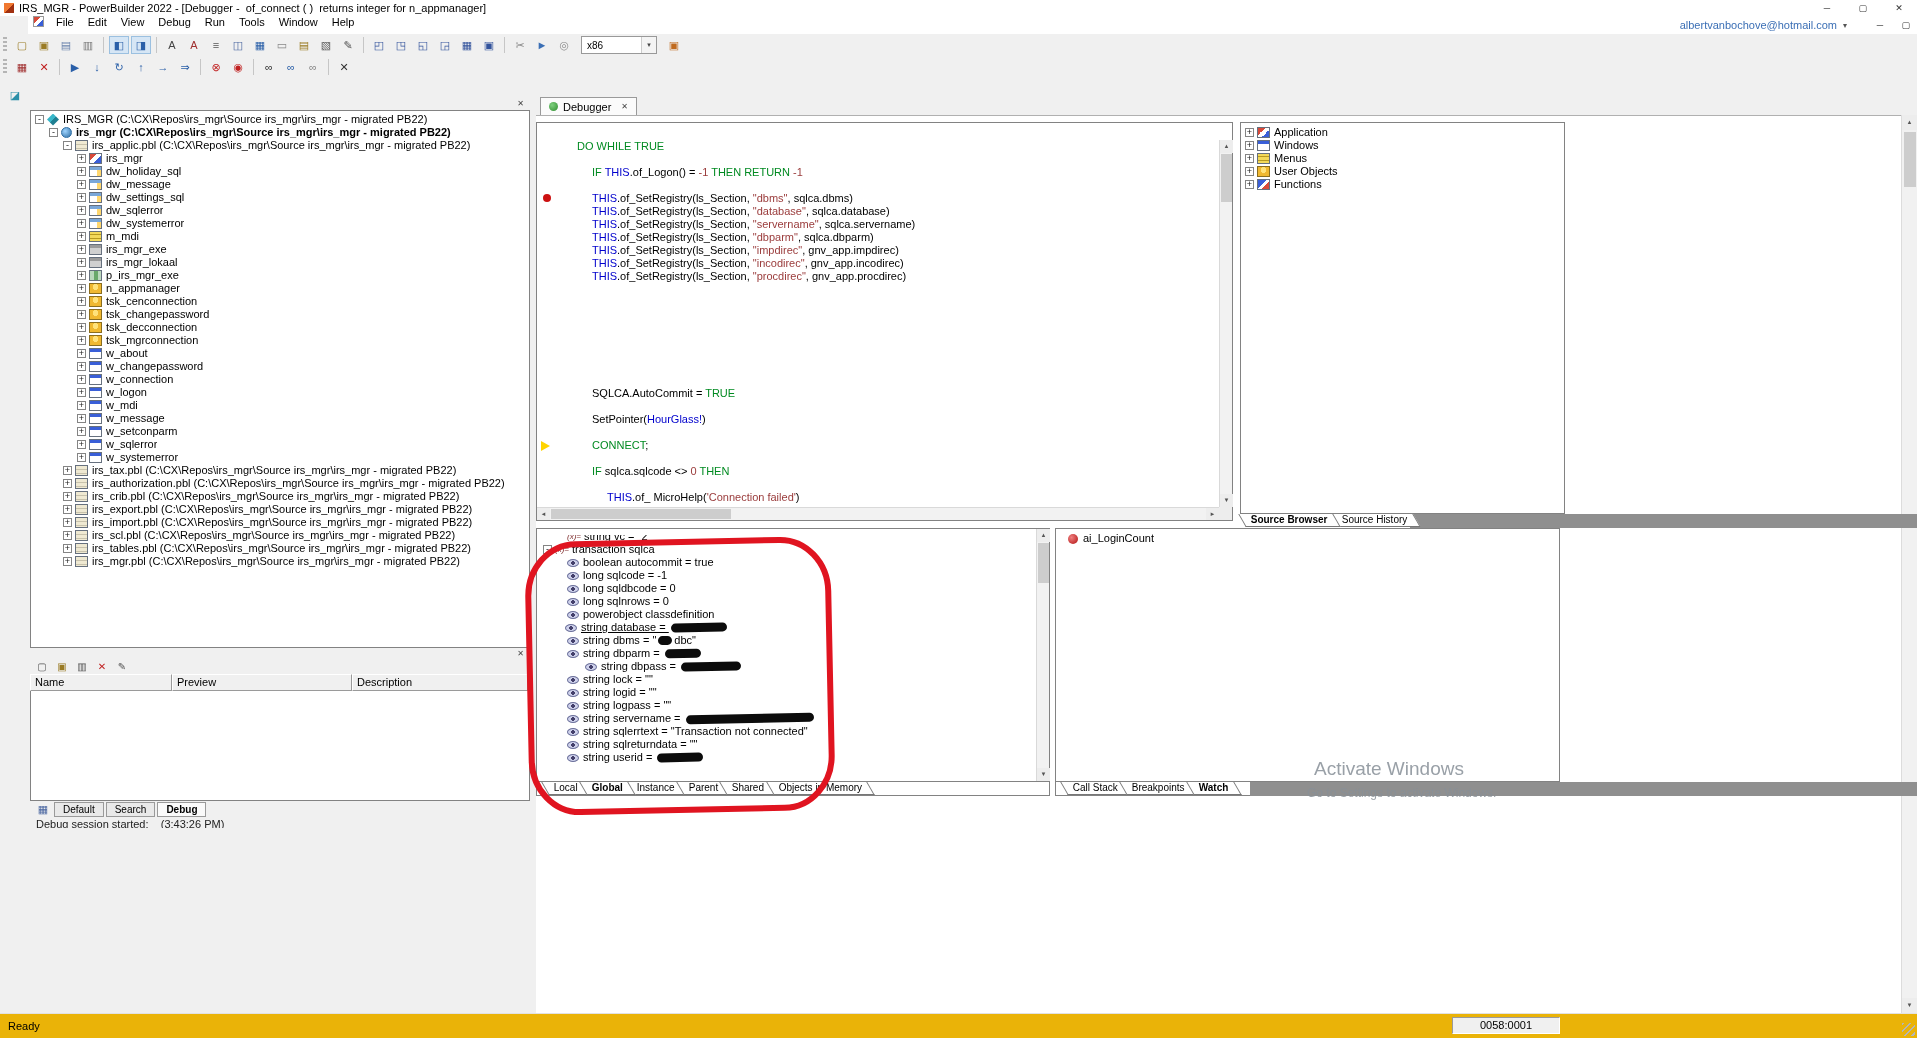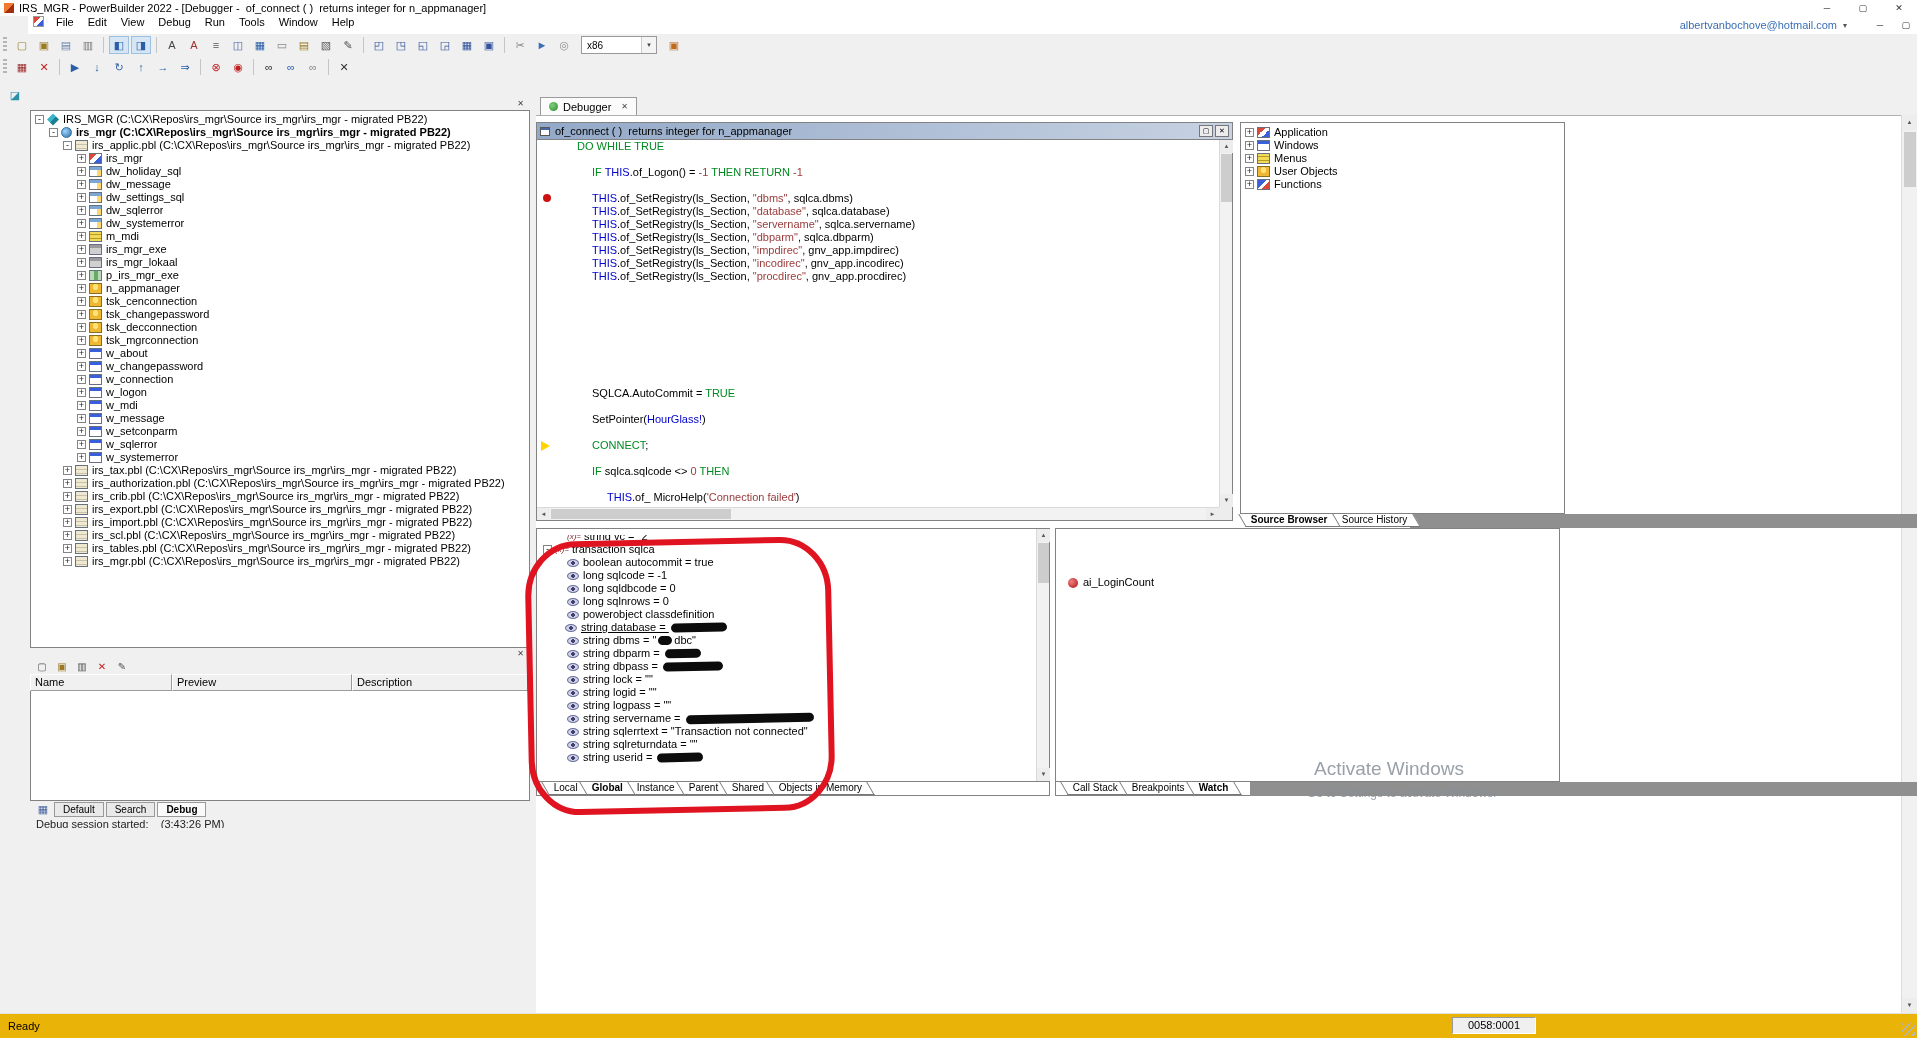--- a/index.html
+++ b/index.html
@@ -107,21 +107,21 @@
   .wred{display:inline-block;width:10px;height:10px;border-radius:50%;background:radial-gradient(circle at 35% 35%,#f08080,#b01010);margin-right:5px;flex:none;}
   .browserpane{position:absolute;left:1240px;top:122px;width:325px;height:392px;border:1px solid #828282;box-sizing:border-box;background:#fff;z-index:2;padding-top:3px;}
   .btabsrow{position:absolute;left:1240px;top:514px;height:14px;display:flex;padding-left:2px;z-index:4;}
   .darkbar{position:absolute;height:14px;background:#8f8f8f;z-index:3;}
   #darkbar1{left:1410px;top:514px;width:507px;}
   #darkbar2{left:1250px;top:782px;width:667px;}
   .mdivscroll{position:absolute;left:1901px;top:115px;width:16px;height:898px;background:#f1f1f1;border-left:1px solid #dcdcdc;box-sizing:border-box;z-index:2;}
   
   .statusbar{position:absolute;left:0;top:1013px;width:1917px;height:25px;background:#eab308;border-top:1px solid #e2e2e2;display:flex;align-items:center;box-sizing:border-box;z-index:5;}
   .statusleft{padding-left:8px;}
-  .statusbox{position:absolute;left:1452px;top:1017px;width:84px;height:17px;box-sizing:border-box;border:1px solid;border-color:#9a9a9a #fff #fff #9a9a9a;background:#f0f0f0;text-align:center;line-height:15px;z-index:6;}
+  .statusbox{position:absolute;left:1452px;top:1017px;width:108px;height:17px;box-sizing:border-box;border:1px solid;border-color:#9a9a9a #fff #fff #9a9a9a;background:#f0f0f0;text-align:center;line-height:15px;z-index:6;}
   .grip2{position:absolute;right:2px;bottom:2px;width:13px;height:13px;background:repeating-linear-gradient(135deg,#b5b5b5 0 2px,transparent 2px 5px);z-index:6;}
   
   .wm{position:absolute;left:1307px;top:758px;color:rgba(135,143,152,0.85);z-index:30;pointer-events:none;}
   .wm1{font-size:19px;margin-left:7px;}
   .wm2{font-size:12px;margin-top:6px;}
   .anno{position:absolute;left:520px;top:532px;width:322px;height:290px;z-index:40;pointer-events:none;}
 </style>
 </head>
 <body>
 
@@ -437,28 +437,20 @@
 
 <div class="doctabstrip">
   <span class="doctab">
     <span class="bugicon"></span>
     <span>Debugger</span>
     <span class="tabx">✕</span>
   </span>
 </div>
 
 <div class="docpane">
-  <div class="doccap">
-    <span class="capicon"></span>
-    <span class="captext">of_connect ( )  returns integer for n_appmanager</span>
-    <span class="capbtns">
-      <span class="capbtn">▢</span>
-      <span class="capbtn">✕</span>
-    </span>
-  </div>
   <div id="codelines" class="codearea">
       <div class="cl"><span class="gut"></span><span class="ctext" style="padding-left: 18px;"><span class="tk-kw">DO WHILE TRUE</span></span></div>
       <div class="cl"><span class="gut"></span><span class="ctext"></span></div>
       <div class="cl"><span class="gut"></span><span class="ctext" style="padding-left: 33px;"><span class="tk-kw">IF </span><span class="tk-obj">THIS</span><span class="tk-pl">.of_Logon() = </span><span class="tk-num">-1</span><span class="tk-pl"> </span><span class="tk-kw">THEN</span><span class="tk-pl"> </span><span class="tk-kw">RETURN</span><span class="tk-pl"> </span><span class="tk-num">-1</span></span></div>
       <div class="cl"><span class="gut"></span><span class="ctext"></span></div>
       <div class="cl"><span class="gut">
           <span class="bp"></span>
         </span><span class="ctext" style="padding-left: 33px;"><span class="tk-obj">THIS</span><span class="tk-pl">.of_SetRegistry(ls_Section, </span><span class="tk-str">"dbms"</span><span class="tk-pl">, sqlca.dbms)</span></span></div>
       <div class="cl"><span class="gut"></span><span class="ctext" style="padding-left: 33px;"><span class="tk-obj">THIS</span><span class="tk-pl">.of_SetRegistry(ls_Section, </span><span class="tk-str">"database"</span><span class="tk-pl">, sqlca.database)</span></span></div>
       <div class="cl"><span class="gut"></span><span class="ctext" style="padding-left: 33px;"><span class="tk-obj">THIS</span><span class="tk-pl">.of_SetRegistry(ls_Section, </span><span class="tk-str">"servername"</span><span class="tk-pl">, sqlca.servername)</span></span></div>
@@ -537,21 +529,21 @@
       <div class="vr" style="padding-left: 30px; clip-path: inset(5px 0px 0px);"><span class="vx">(x)=</span><span class="vtext">string vc = "2"</span></div>
       <div class="vr" style="padding-left: 6px;"><span class="nbox">-</span><span class="vx">(x)=</span><span class="vtext">transaction sqlca</span></div>
       <div class="vr" style="padding-left: 30px;"><span class="veye"></span><span class="vtext">boolean autocommit = true</span></div>
       <div class="vr" style="padding-left: 30px;"><span class="veye"></span><span class="vtext">long sqlcode = -1</span></div>
       <div class="vr" style="padding-left: 30px;"><span class="veye"></span><span class="vtext">long sqldbcode = 0</span></div>
       <div class="vr" style="padding-left: 30px;"><span class="veye"></span><span class="vtext">long sqlnrows = 0</span></div>
       <div class="vr" style="padding-left: 30px;"><span class="veye"></span><span class="vtext">powerobject classdefinition</span></div>
       <div class="vr" style="padding-left: 28px; text-decoration: underline;"><span class="veye"></span><span class="vtext">string database = </span><span class="redact" style="width: 56px;"></span></div>
       <div class="vr" style="padding-left: 30px;"><span class="veye"></span><span class="vtext">string dbms = "</span><span class="redact" style="width: 14px;"></span><span class="vtext">dbc"</span></div>
       <div class="vr" style="padding-left: 30px;"><span class="veye"></span><span class="vtext">string dbparm = </span><span class="redact" style="width: 36px;"></span></div>
-      <div class="vr" style="padding-left: 30px;"><span class="veye"></span><span class="vtext">string dbpass = </span><span class="redact" style="width: 60px;"></span></div>
+      <div class="vr" style="padding-left: 48px;"><span class="veye"></span><span class="vtext">string dbpass = </span><span class="redact" style="width: 60px;"></span></div>
       <div class="vr" style="padding-left: 30px;"><span class="veye"></span><span class="vtext">string lock = ""</span></div>
       <div class="vr" style="padding-left: 30px;"><span class="veye"></span><span class="vtext">string logid = ""</span></div>
       <div class="vr" style="padding-left: 30px;"><span class="veye"></span><span class="vtext">string logpass = ""</span></div>
       <div class="vr" style="padding-left: 30px;"><span class="veye"></span><span class="vtext">string servername = </span><span class="redact" style="width: 128px;"></span></div>
       <div class="vr" style="padding-left: 30px;"><span class="veye"></span><span class="vtext">string sqlerrtext = "Transaction not connected"</span></div>
       <div class="vr" style="padding-left: 30px;"><span class="veye"></span><span class="vtext">string sqlreturndata = ""</span></div>
       <div class="vr" style="padding-left: 30px;"><span class="veye"></span><span class="vtext">string userid = </span><span class="redact" style="width: 46px;"></span></div>
     </div>
   <div class="vars-vscroll">
     <span class="sbarr" style="left:0;top:0;width:13px;height:13px;line-height:13px;">▲</span>
@@ -563,21 +555,21 @@
       <span class="ptab active"><span class="in">Global</span></span>
       <span class="ptab"><span class="in">Instance</span></span>
       <span class="ptab"><span class="in">Parent</span></span>
       <span class="ptab"><span class="in">Shared</span></span>
       <span class="ptab"><span class="in">Objects in Memory</span></span>
     </div>
 </div>
 
 <div class="watchpane">
   <div id="watchrows" class="watchbody">
-      <div class="vr" style="padding-left: 12px; margin-top: 44px;"><span class="wred"></span><span class="vtext">ai_LoginCount</span></div>
+      <div class="vr" style="padding-left: 12px;"><span class="wred"></span><span class="vtext">ai_LoginCount</span></div>
     </div>
   <div id="wtabs" class="tabstrip">
       <span class="ptab"><span class="in">Call Stack</span></span>
       <span class="ptab"><span class="in">Breakpoints</span></span>
       <span class="ptab active"><span class="in">Watch</span></span>
     </div>
 </div>
 <div id="darkbar2" class="darkbar"></div>
 
 <div class="mdivscroll">

